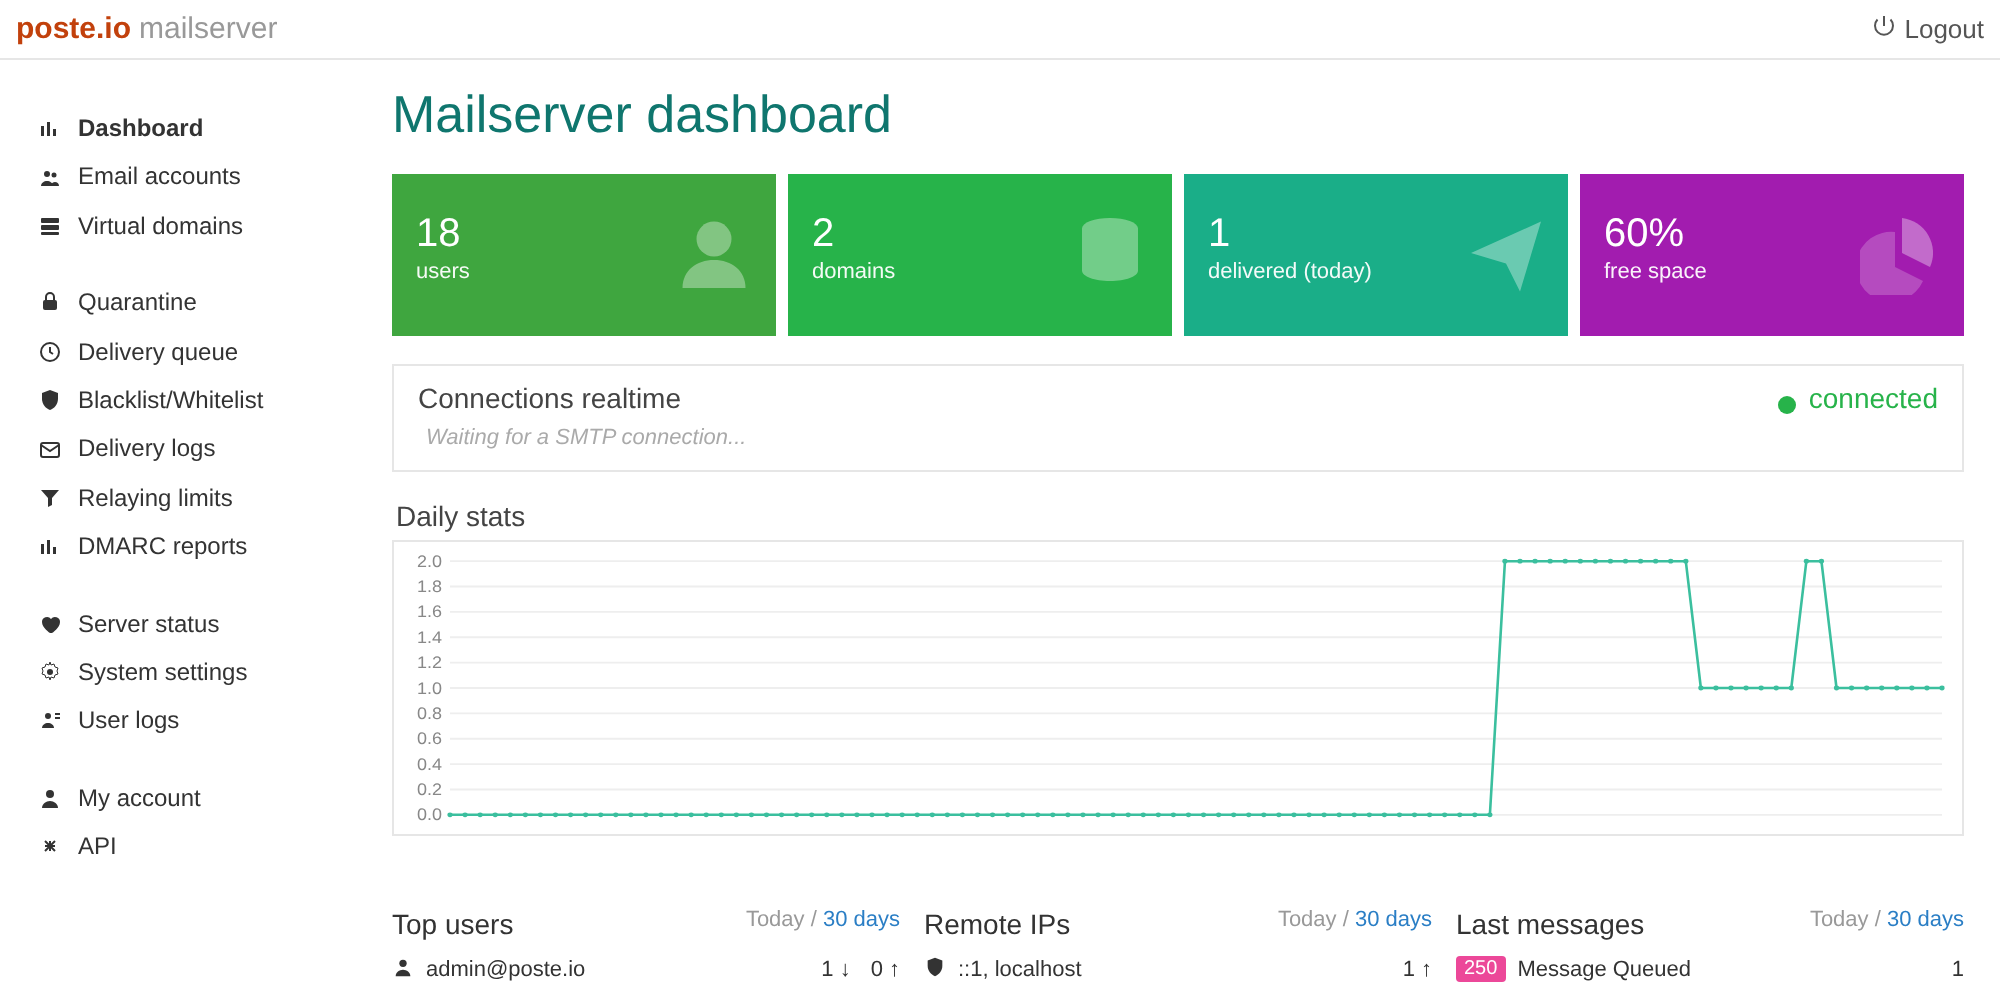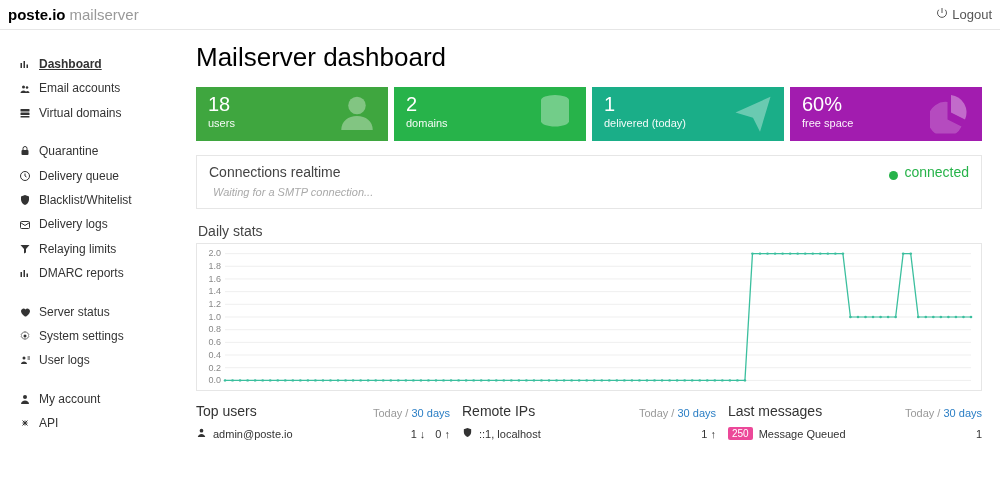--- a/index.html
+++ b/index.html
@@ -1,41 +1,41 @@
 <!DOCTYPE html>
 <html><head>
 <meta charset="utf-8">
 <style>
   * { box-sizing: border-box; margin: 0; padding: 0; }
   body { font-family: "Helvetica Neue", Helvetica, Arial, sans-serif; font-size: 13px; color: #333; background: #fff; width: 1000px; height: 500px; overflow: hidden; }
 
   
   .topbar { height: 30px; border-bottom: 1px solid #e6e6e6; display: flex; align-items: center; padding: 0 8px; }
   .brand { display: flex; align-items: baseline; gap: 4px; }
-  .brand-a { font-size: 15px; font-weight: bold; color: #000000; }
+  .brand-a { font-size: 15px; font-weight: bold; color: #c2410c; }
   .brand-b { font-size: 15px; color: #999; }
   .topbar-spacer { flex: 1; }
   .logout { display: flex; align-items: flex-end; gap: 4px; color: #555; font-size: 13px; cursor: pointer; }
 
   .main { display: flex; height: calc(500px - 30px); }
 
   
   .sidebar { width: 190px; padding: 22px 0 0 0; }
   .side-item { display: flex; align-items: center; gap: 8px; padding: 5px 10px 5px 18px; font-size: 12px; color: #333; cursor: pointer; line-height: 1.2; }
-  .side-item.active { font-weight: bold; text-decoration: underline; }
+  .side-item.active { font-weight: bold; }
   .side-gap { height: 14px; }
   .side-ico { width: 13px; display: inline-flex; justify-content: center; color: #333; }
 
   
   .content { flex: 1; padding: 12px 18px 0 6px; overflow: hidden; }
-  h1.page-title { font-size: 26px; font-weight: 400; color: #000000; margin-bottom: 14px; }
+  h1.page-title { font-size: 26px; font-weight: 400; color: #0f766e; margin-bottom: 14px; }
 
   
   .tiles { display: flex; gap: 6px; margin-bottom: 14px; }
-  .tile { flex: 1; height: 54px; color: #fff; padding: 6px 12px; position: relative; overflow: hidden; }
+  .tile { flex: 1; height: 81px; color: #fff; padding: 19px 12px; position: relative; overflow: hidden; }
   .tile .num { font-size: 20px; font-weight: 500; line-height: 1.1; }
   .tile .lbl { font-size: 11px; opacity: .95; margin-top: 2px; }
   .tile .big-ico { position: absolute; right: 10px; top: 50%; transform: translateY(-50%); opacity: .35; }
   .t-green  { background: #3fa63f; }
   .t-green2 { background: #27b34a; }
   .t-teal   { background: #1aae88; }
   .t-cyan   { background: #a21caf; }
 
   
   .panel { border: 1px solid #e6e6e6; padding: 8px 12px; margin-bottom: 10px; }
@@ -45,21 +45,21 @@
   .waiting { font-size: 11px; font-style: italic; color: #aaa; padding: 6px 0 2px 4px;}
 
   
   .daily-head { font-size: 14px; color: #444; padding: 4px 2px; }
   .chart-wrap { border: 1px solid #e6e6e6; padding: 4px 4px 4px 0; position: relative; height: 148px; }
   .chart-svg { width: 100%; height: 100%; display:block;}
 
   
   .cols { display: flex; gap: 12px; margin-top: 12px; }
   .col { flex: 1; }
-  .col-head { display:flex; align-items:flex-end; font-size:14px; color:#333; border-bottom:0; padding-bottom:4px;}
+  .col-head { display:flex; align-items:flex-start; font-size:14px; color:#333; border-bottom:0; padding-bottom:4px;margin-top:24px;}
   .col-head .range { margin-left:auto; font-size:11px; color:#999; }
   .col-head .range a { color:#2a7ec5; text-decoration:none; }
   .row-line { display:flex; align-items:center; font-size:11px; color:#333; padding-top:4px; gap:6px;}
   .row-line .mid { margin-left:auto; display:flex; gap:10px; align-items:center;}
   .tag250 { background:#ec4899; color:#fff; font-size:10px; padding:1px 4px; border-radius:2px;}
   .arrow { font-size:11px;}
 </style>
 </head>
 <body>
 

